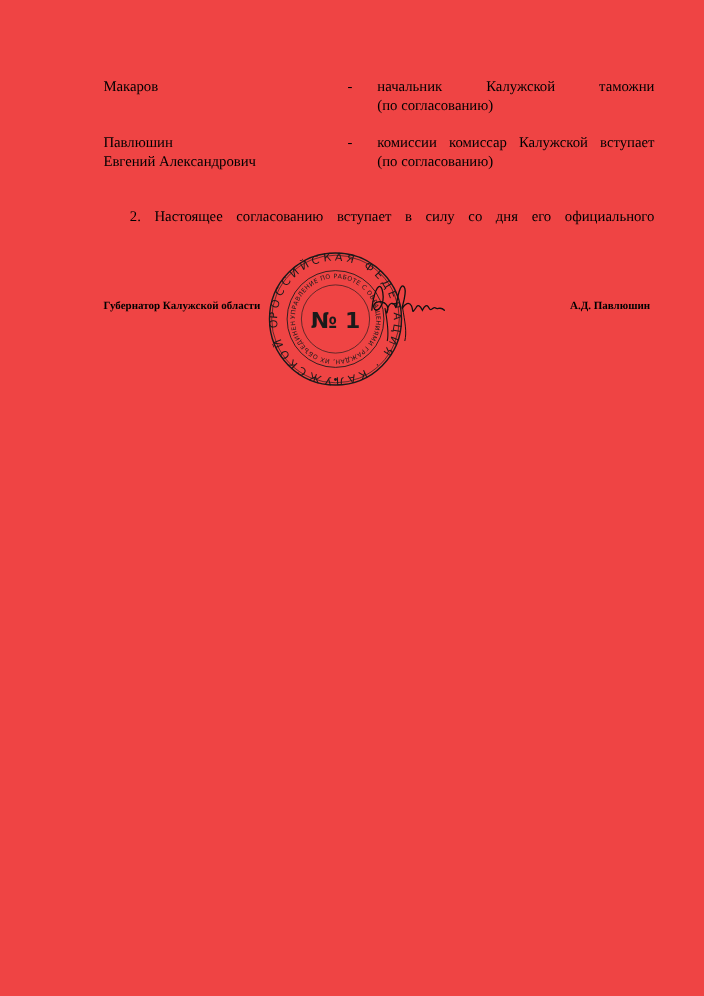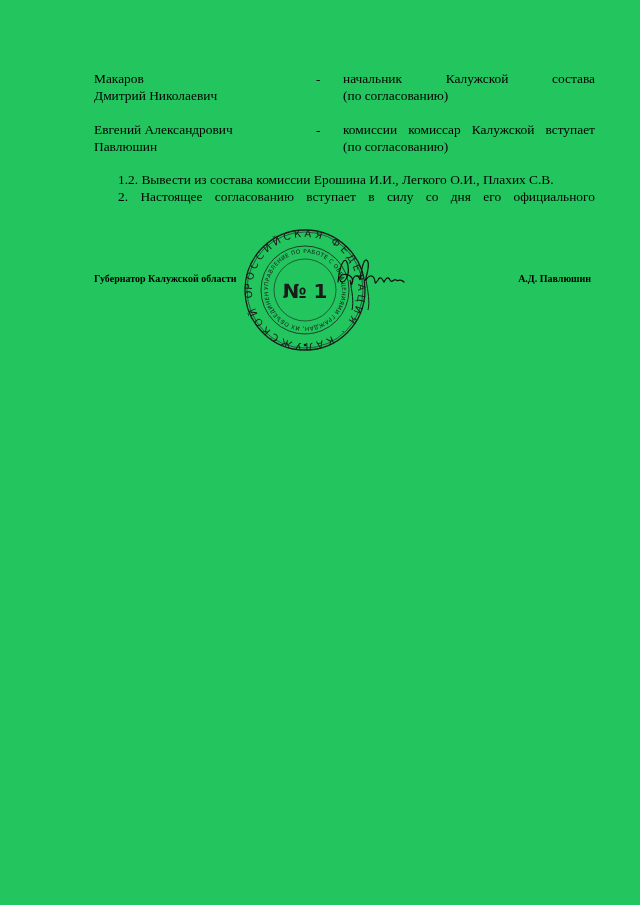--- a/index.html
+++ b/index.html
@@ -15,21 +15,21 @@
       font-family: "Liberation Serif", serif;
       color: #000000;
       font-size: 13.4px;
       line-height: 17px;
     }
     .page {
       position: absolute;
       left: 0; top: 0;
       width: 640px;
       height: 905px;
-      background: #22c55e;
+      background: #ef4444;
     }
     .member {
       position: absolute;
       left: 94px;
       width: 501px;
       height: 36px;
     }
     .member .name {
       position: absolute;
       left: 0;
@@ -86,51 +86,49 @@
     }
   </style>
 </head>
 <body>
 
 <div class="page">
 
   <div class="member" style="top:70px;">
     <div class="name">
       <div>Макаров</div>
-      <div>Дмитрий Николаевич</div>
     </div>
     <div class="dash">-</div>
     <div class="role">
       <div class="line-justify">
         <span>начальник</span>
         <span>Калужской</span>
-        <span>состава</span>
+        <span>таможни</span>
       </div>
       <div>(по согласованию)</div>
     </div>
   </div>
 
   <div class="member" style="top:121px;">
     <div class="name">
+      <div>Павлюшин</div>
       <div>Евгений Александрович</div>
-      <div>Павлюшин</div>
     </div>
     <div class="dash">-</div>
     <div class="role">
       <div class="line-justify">
         <span>комиссии</span>
         <span>комиссар</span>
         <span>Калужской</span>
         <span>вступает</span>
       </div>
       <div>(по согласованию)</div>
     </div>
   </div>
 
-  <div class="para" style="top:171px; padding-left:24px; width:477px; white-space:nowrap;">1.2. Вывести из состава комиссии Ерошина И.И., Легкого О.И., Плахих С.В.</div>
 
   <div class="para" style="top:188px;">
     <div class="line-justify" style="padding-left:24px;">
       <span>2.</span>
       <span>Настоящее</span>
       <span>согласованию</span>
       <span>вступает</span>
       <span>в</span>
       <span>силу</span>
       <span>со</span>

